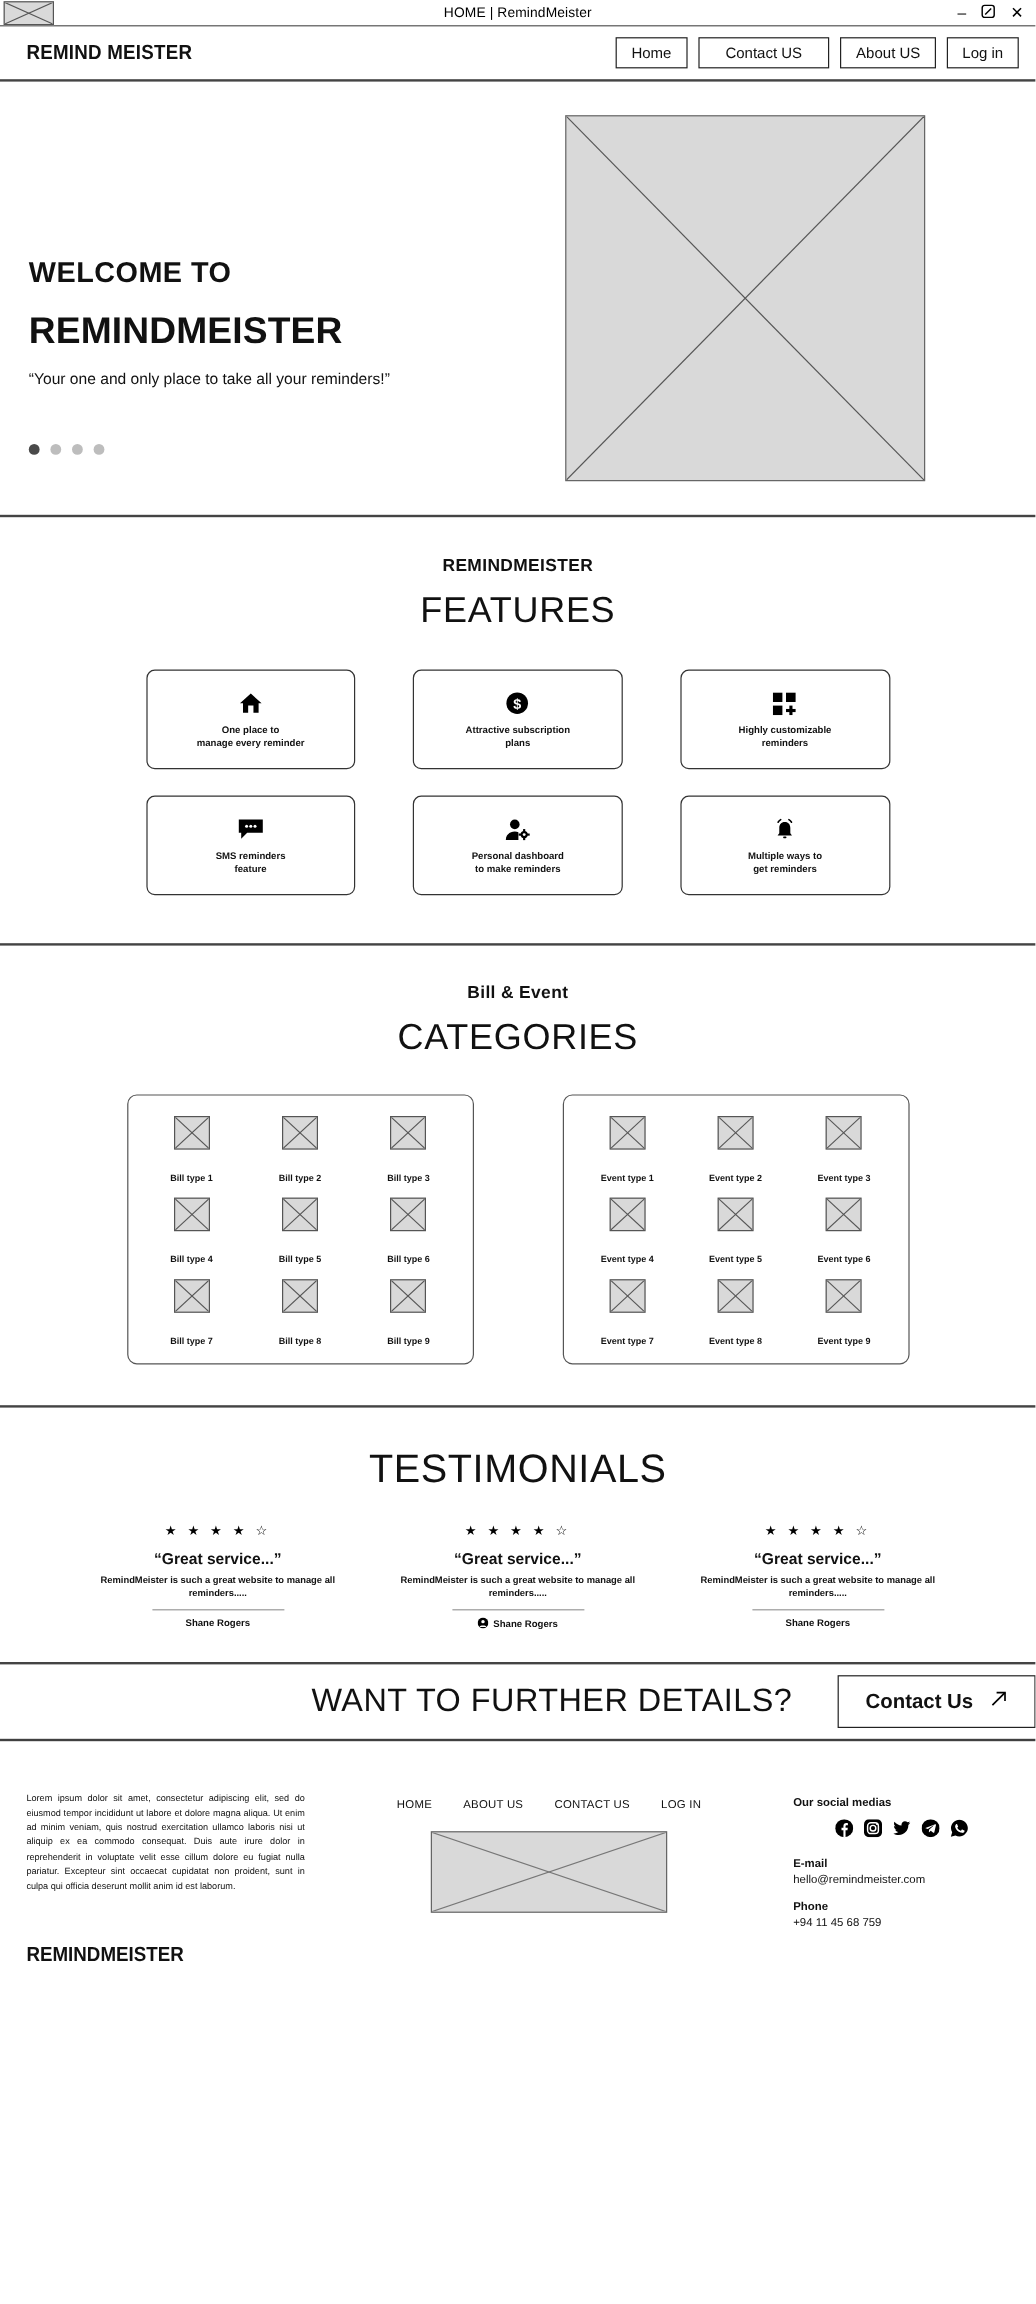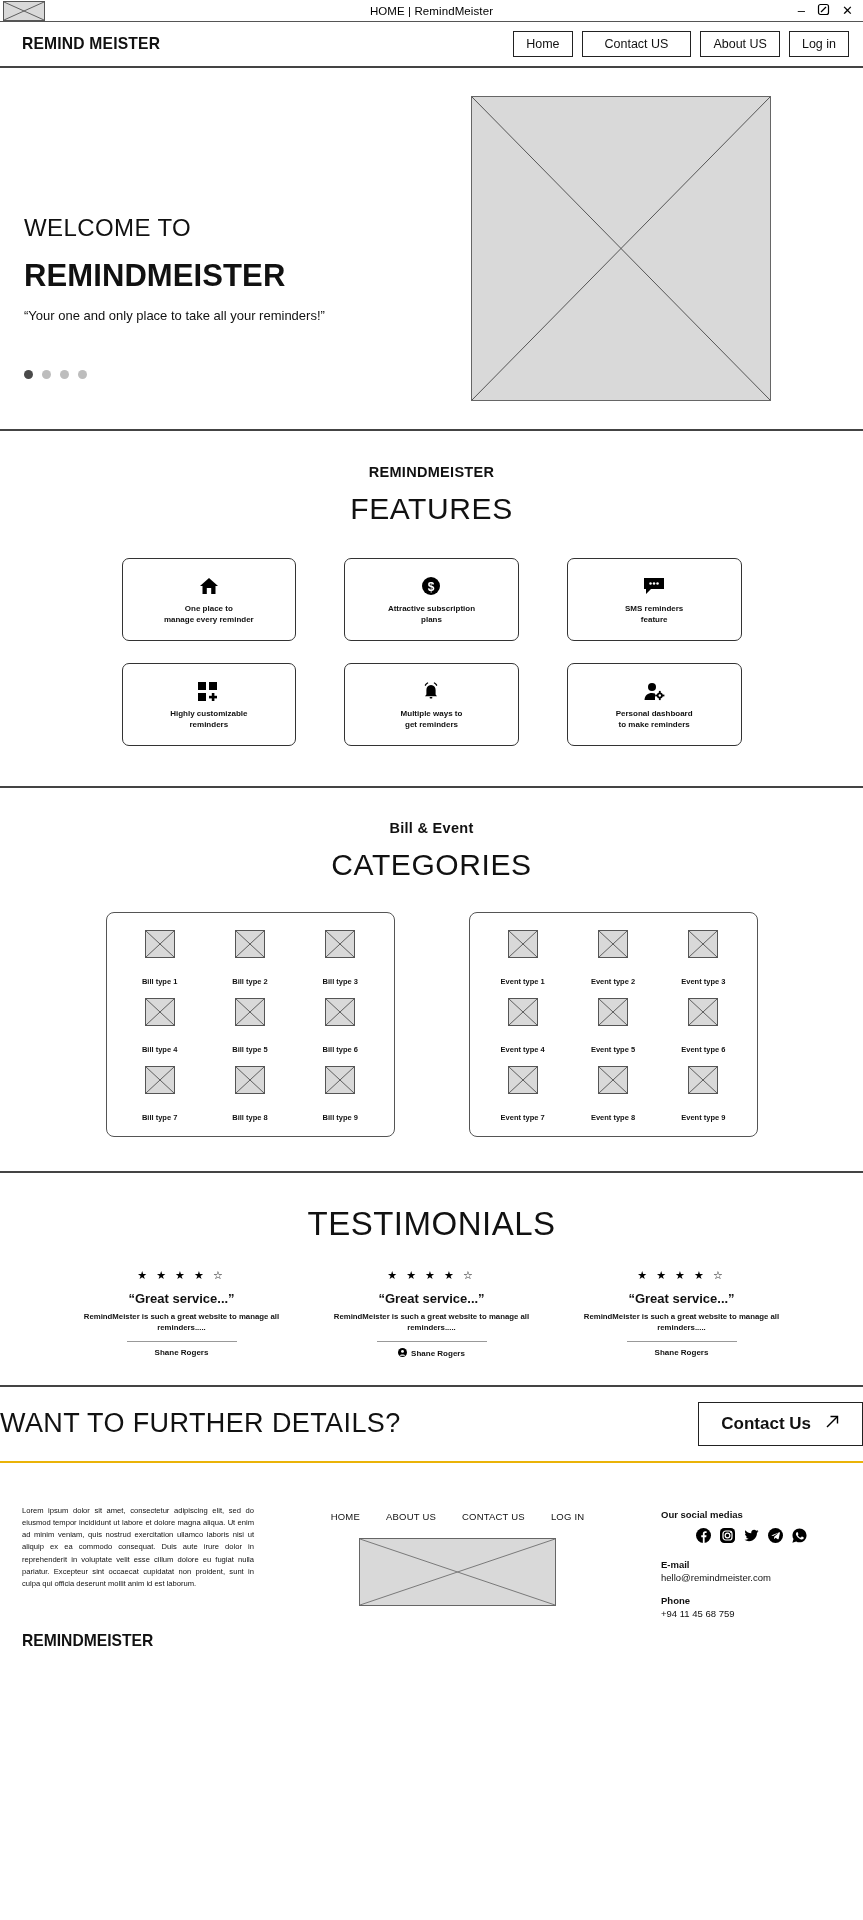--- a/index.html
+++ b/index.html
@@ -59,21 +59,21 @@
   .nav-btn.wide { padding: 5px 22px; }
 
   
   .hero {
     height: 363px; width: 100%;
     border-bottom: 2px solid #444;
     display: flex; align-items: center;
     position: relative;
   }
   .hero-left { width: 455px; padding-left: 24px; }
-  .hero-kicker { font-size: 24px; font-weight: 400; letter-spacing: .4px; margin-top: 40px; }
+  .hero-kicker { font-size: 24px; font-weight: 700; letter-spacing: .4px; margin-top: 40px; }
   .hero-title {
     font-size: 31px; font-weight: 700; letter-spacing: .1px; margin-top: 16px;
   }
   .hero-sub { font-size: 13px; margin-top: 14px; color: #111; }
   .dots { position: absolute; left: 24px; bottom: 50px; display: flex; gap: 9px; }
   .dot { width: 9px; height: 9px; border-radius: 50%; background: #bdbdbd; cursor: pointer; }
   .dot.active { background: #4a4a4a; }
   .hero-img {
     width: 300px; height: 305px; margin-left: 16px;
     background: #d9d9d9; border: 1px solid #666;
@@ -130,22 +130,22 @@
   .testi-quote { font-size: 13px; font-weight: 700; margin-top: 9px; }
   .testi-body { font-size: 7.8px; line-height: 1.45; margin-top: 5px; font-weight: 600; color: #111; }
   .testi-rule { width: 110px; height: 1px; background: #999; margin: 7px auto 0; }
   .testi-author {
     font-size: 8px; font-weight: 700; margin-top: 6px;
     display: flex; align-items: center; justify-content: center; gap: 4px;
   }
 
   
   .cta {
-    height: 76px; display: flex; align-items: center; justify-content: space-between;
-    gap: 38px; border-bottom: 2px solid #eab308;
+    height: 64px; display: flex; align-items: center; justify-content: flex-end;
+    gap: 38px; border-bottom: 2px solid #404040;
   }
   .cta-text { font-size: 27px; font-weight: 400; letter-spacing: .4px; }
   .cta-btn {
     border: 1px solid #222; background: #fff;
     font-size: 17px; font-weight: 700; font-family: "Liberation Sans", sans-serif;
     padding: 11px 22px; display: flex; align-items: center; gap: 14px;
     cursor: pointer; color: #111;
   }
 
   
@@ -245,75 +245,75 @@
             <circle cx="10" cy="10" r="9" fill="#000"></circle>
             <text x="10" y="14.6" font-size="12" font-weight="700" fill="#fff" text-anchor="middle" font-family="Liberation Sans, sans-serif">$</text>
           </svg>
       </div>
       <div class="feat-label">Attractive subscription
 plans</div>
     </div>
 
     <div class="feat-card">
       <div class="feat-ico">
-        <svg width="22" height="18" viewBox="0 0 22 18">
-          <path d="M1 1 H21 V12 H8 L3 17 V12 H1 Z" fill="#000"></path>
-          <circle cx="7.5" cy="6.6" r="1.25" fill="#fff"></circle>
-          <circle cx="11" cy="6.6" r="1.25" fill="#fff"></circle>
-          <circle cx="14.5" cy="6.6" r="1.25" fill="#fff"></circle>
-        </svg>
-      </div>
-      <div class="feat-label">SMS reminders
-feature</div>
-    </div>
-
-    <div class="feat-card">
-      <div class="feat-ico">
         <svg width="21" height="19" viewBox="0 0 21 19">
           <rect x="0" y="0" width="8" height="8" fill="#000"></rect>
           <rect x="11" y="0" width="8" height="8" fill="#000"></rect>
           <rect x="0" y="11" width="8" height="8" fill="#000"></rect>
           <rect x="13.8" y="11" width="2.6" height="8" fill="#000"></rect>
           <rect x="11" y="13.8" width="8" height="2.6" fill="#000"></rect>
         </svg>
       </div>
       <div class="feat-label">Highly customizable
 reminders</div>
     </div>
 
     <div class="feat-card">
       <div class="feat-ico">
-        <svg width="20" height="20" viewBox="0 0 20 20">
-          <path d="M10 4 C13 4 14.6 6.2 14.6 9 L14.6 13.4 L16 15.2 L4 15.2 L5.4 13.4 L5.4 9 C5.4 6.2 7 4 10 4 Z" fill="#000"></path>
-          <rect x="8.6" y="16" width="2.8" height="1.5" rx=".7" fill="#000"></rect>
-          <path d="M4.4 4.2 A6.5 6.5 0 0 1 6.6 2" stroke="#000" stroke-width="1.3" fill="none" stroke-linecap="round"></path>
-          <path d="M15.6 4.2 A6.5 6.5 0 0 0 13.4 2" stroke="#000" stroke-width="1.3" fill="none" stroke-linecap="round"></path>
+        <svg width="22" height="18" viewBox="0 0 22 18">
+          <path d="M1 1 H21 V12 H8 L3 17 V12 H1 Z" fill="#000"></path>
+          <circle cx="7.5" cy="6.6" r="1.25" fill="#fff"></circle>
+          <circle cx="11" cy="6.6" r="1.25" fill="#fff"></circle>
+          <circle cx="14.5" cy="6.6" r="1.25" fill="#fff"></circle>
         </svg>
       </div>
-      <div class="feat-label">Multiple ways to
-get reminders</div>
+      <div class="feat-label">SMS reminders
+feature</div>
     </div>
 
     <div class="feat-card">
       <div class="feat-ico">
         <svg width="23" height="19" viewBox="0 0 23 19">
           <circle cx="9" cy="5" r="4" fill="#000"></circle>
           <path d="M1.5 18 C1.5 13.5 5 11 9 11 C10.1 11 11.1 11.2 12 11.5 L12 18 Z" fill="#000"></path>
           <circle cx="16.8" cy="13.5" r="3" fill="#000"></circle>
           <circle cx="16.8" cy="13.5" r="1.2" fill="#fff"></circle>
           <g fill="#000">
             <rect x="15.9" y="8.9" width="1.8" height="2.3"></rect>
             <rect x="15.9" y="15.8" width="1.8" height="2.3"></rect>
             <rect x="12.2" y="12.6" width="2.3" height="1.8"></rect>
             <rect x="19.1" y="12.6" width="2.3" height="1.8"></rect>
           </g>
         </svg>
       </div>
       <div class="feat-label">Personal dashboard
 to make reminders</div>
+    </div>
+
+    <div class="feat-card">
+      <div class="feat-ico">
+        <svg width="20" height="20" viewBox="0 0 20 20">
+          <path d="M10 4 C13 4 14.6 6.2 14.6 9 L14.6 13.4 L16 15.2 L4 15.2 L5.4 13.4 L5.4 9 C5.4 6.2 7 4 10 4 Z" fill="#000"></path>
+          <rect x="8.6" y="16" width="2.8" height="1.5" rx=".7" fill="#000"></rect>
+          <path d="M4.4 4.2 A6.5 6.5 0 0 1 6.6 2" stroke="#000" stroke-width="1.3" fill="none" stroke-linecap="round"></path>
+          <path d="M15.6 4.2 A6.5 6.5 0 0 0 13.4 2" stroke="#000" stroke-width="1.3" fill="none" stroke-linecap="round"></path>
+        </svg>
+      </div>
+      <div class="feat-label">Multiple ways to
+get reminders</div>
     </div>
 
   </div>
 </div>
 
 <div class="section cats">
   <div class="sec-kicker">Bill &amp; Event</div>
   <div class="sec-title">CATEGORIES</div>
   <div class="cat-wrap">
     <div class="cat-box">

